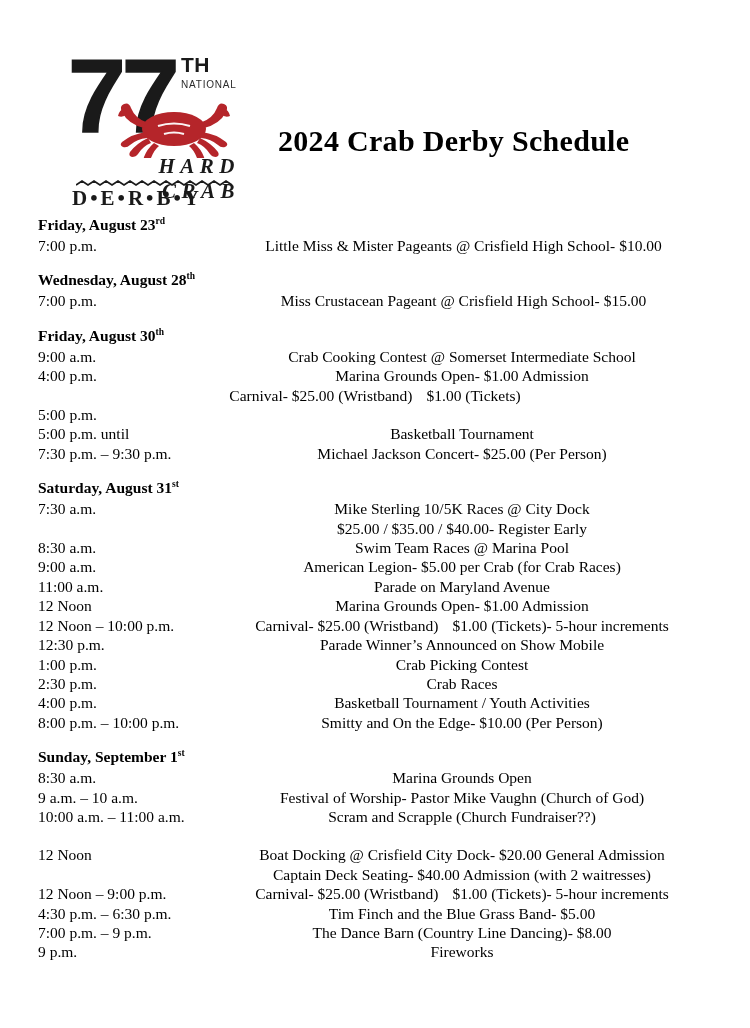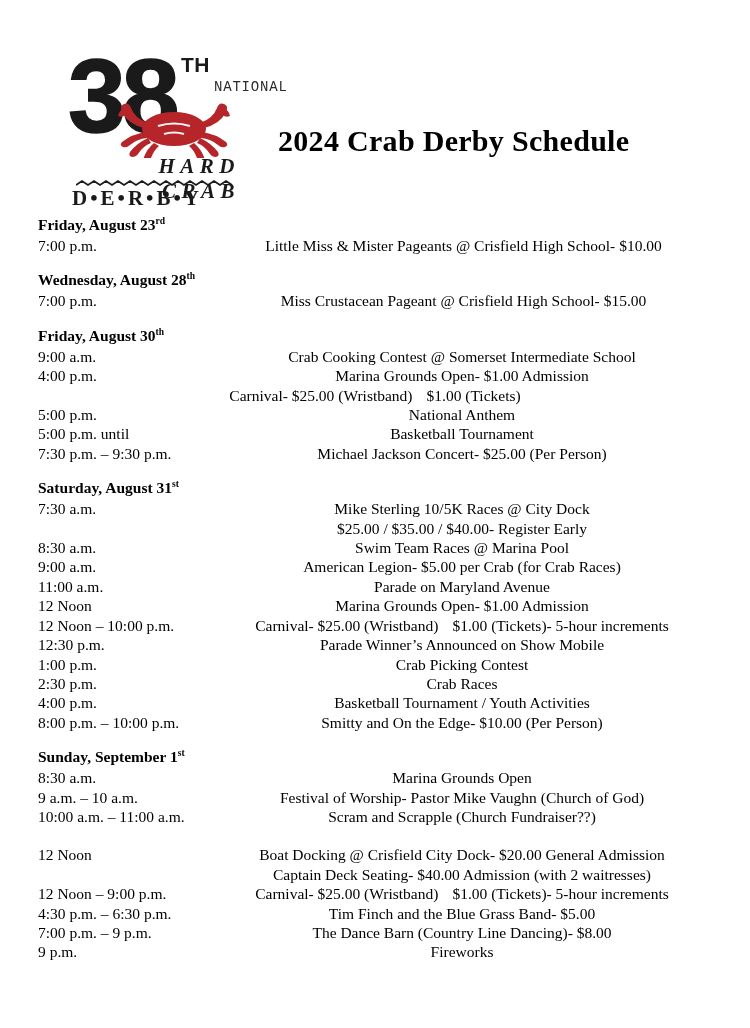--- a/index.html
+++ b/index.html
@@ -53,27 +53,26 @@
     font-size: 21px;
     letter-spacing: 0.5px;
     color: #1a1a1a;
     z-index: 3;
   }
 
   .logo-national {
     position: absolute;
     left: 113px;
     top: 35px;
-    font-family: Liberation Mono, monospace;
+    font-family: Liberation Sans, sans-serif;
     font-weight: normal;
-    font-size: 14px;
+    font-size: 10px;
     letter-spacing: 0.8px;
     color: #2b2b2b;
     z-index: 3;
-    margin-left: 33px;
   }
 
   .logo-crab {
     position: absolute;
     left: 46px;
     top: 52px;
     width: 120px;
     height: 62px;
     z-index: 2;
   }
@@ -185,21 +184,21 @@
     display: inline-block;
     width: 14px;
   }
 </style>
 </head>
 <body>
 
 <div class="header">
 
   <div class="logo">
-    <div class="logo-seventyseven">38</div>
+    <div class="logo-seventyseven">77</div>
     <div class="logo-th">TH</div>
     <div class="logo-national">NATIONAL</div>
 
     <svg class="logo-crab" viewBox="0 0 120 62">
       <g fill="#b5252a">
 
         <ellipse cx="60" cy="33" rx="32" ry="17"></ellipse>
 
         <path d="M46 20 q14 -7 28 0 q-6 5 -14 5 q-8 0 -14 -5 z"></path>
 
@@ -258,21 +257,20 @@
       </div>
       <div class="event-row">
         <div class="event-time">4:00 p.m.</div>
         <div class="event-desc"><span>Marina Grounds Open- $1.00 Admission</span></div>
       </div>
       <div class="event-row">
         <div class="event-desc"><span>Carnival- $25.00 (Wristband)</span><span class="gap"></span><span>$1.00 (Tickets)</span></div>
       </div>
       <div class="event-row">
         <div class="event-time">5:00 p.m.</div>
-        <div class="event-desc"><span>National Anthem</span></div>
       </div>
       <div class="event-row">
         <div class="event-time">5:00 p.m. until</div>
         <div class="event-desc"><span>Basketball Tournament</span></div>
       </div>
       <div class="event-row">
         <div class="event-time">7:30 p.m. – 9:30 p.m.</div>
         <div class="event-desc"><span>Michael Jackson Concert- $25.00 (Per Person)</span></div>
       </div>
     </div>

